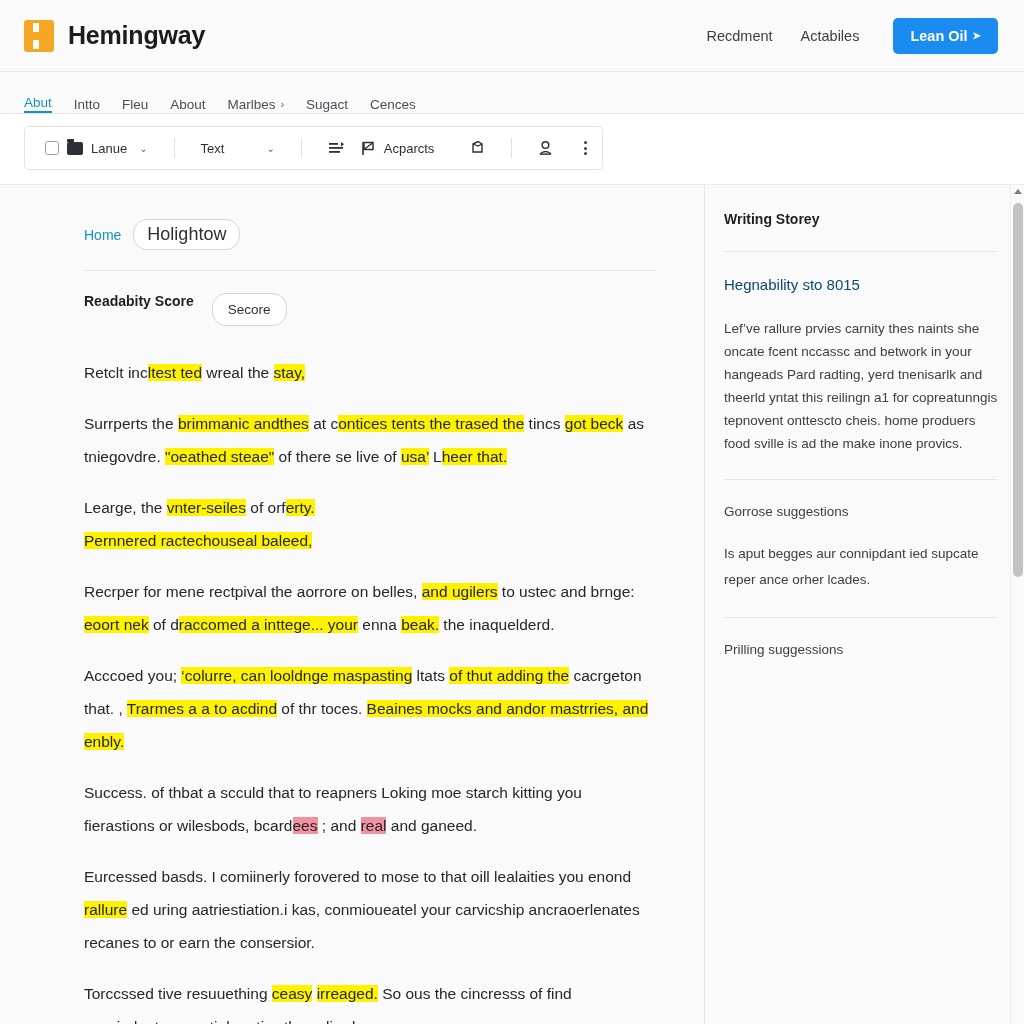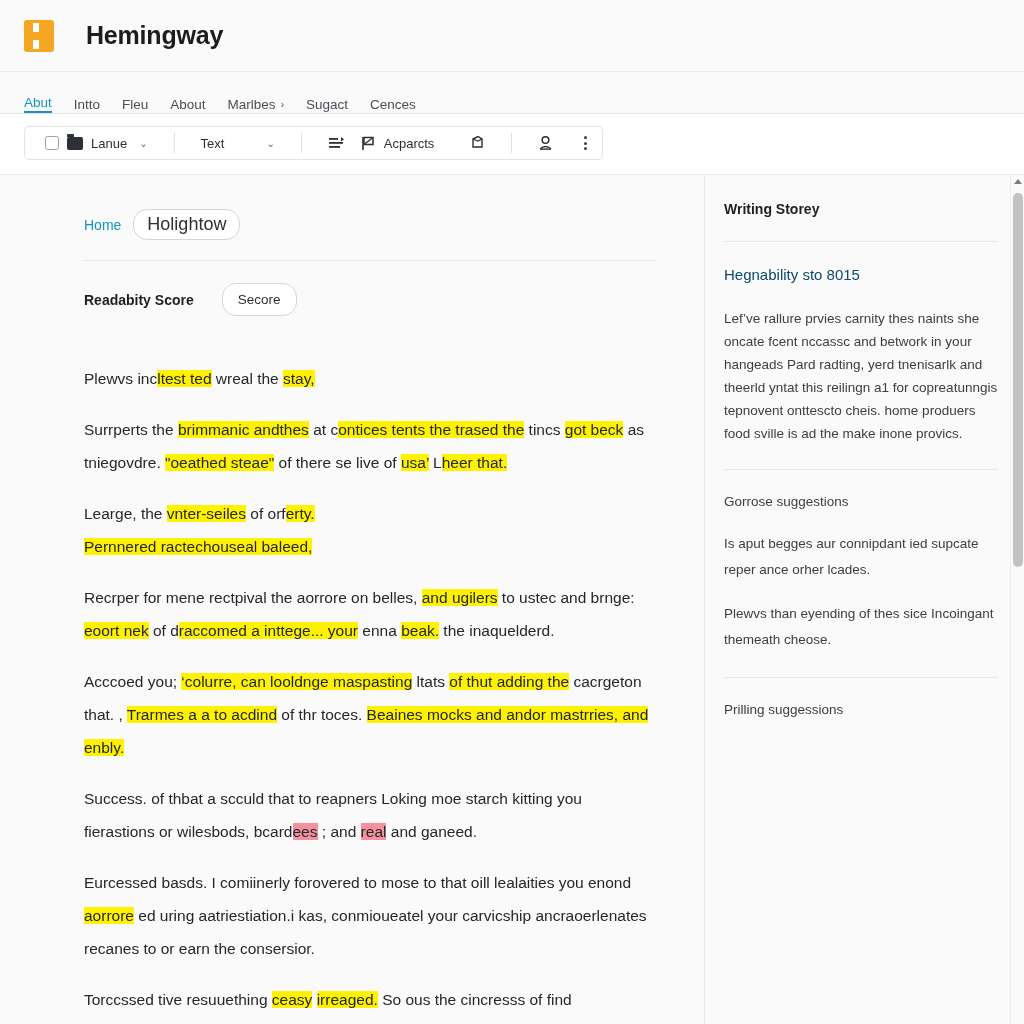--- a/index.html
+++ b/index.html
@@ -13,21 +13,21 @@
 
   
   .topbar {
     height: 72px;
     background: #fafafa;
     display: flex;
     align-items: center;
     padding: 0 26px 0 24px;
     border-bottom: 1px solid #ebebeb;
   }
-  .brand { display: flex; align-items: center; gap: 32px; }
+  .brand { display: flex; align-items: center; gap: 14px; }
   .logo-mark {
     width: 30px; height: 32px;
     background: #f5a623;
     border-radius: 3px;
     position: relative;
     flex: 0 0 auto;
   }
   .logo-mark::before, .logo-mark::after {
     content: ""; position: absolute; background: #fafafa;
     width: 6px; height: 9px;
@@ -71,21 +71,21 @@
   .tab-caret { font-size: 10px; }
 
   
   .toolbar-wrap {
     background: #ffffff;
     padding: 12px 24px 14px 24px;
     border-bottom: 1px solid #ececec;
   }
   .toolbar {
     display: inline-flex; align-items: center;
-    height: 34px; gap: 16px;
+    height: 44px; gap: 16px;
     border: 1px solid #e3e3e3;
     border-radius: 5px;
     background: #fff;
     padding: 0 10px;
   }
   .tb-group { display: flex; align-items: center; gap: 8px; padding: 0 10px; }
   .tb-sep { width: 1px; height: 20px; background: #e0e0e0; }
   .tb-checkbox {
     width: 14px; height: 14px; border: 1.4px solid #9aa0a6;
     border-radius: 2.5px; background: #fff; cursor: pointer;
@@ -118,21 +118,21 @@
     background: #fafafa;
   }
   .breadcrumb { display: flex; align-items: center; gap: 12px; }
   .crumb-home { font-size: 14px; color: #1194c4; cursor: pointer; }
   .crumb-pill {
     font-size: 18px; color: #2d3034;
     border: 1px solid #d6d6d6; border-radius: 14px;
     padding: 4px 13px; background: #fff; cursor: pointer;
   }
   .crumb-rule { height: 1px; background: #e8e8e8; margin: 20px 0 22px 0; }
-  .score-row { display: flex; align-items: center; gap: 28px; margin-bottom: 46px; }
+  .score-row { display: flex; gap: 18px; margin-bottom: 30px; }
   .score-label { font-size: 14px; font-weight: bold; color: #1c1f22; }
   .score-pill {
     font-size: 13.5px; color: #2d3034;
     border: 1px solid #d6d6d6; border-radius: 14px;
     padding: 8px 15px; background: #fff; cursor: pointer;
   }
 
   .doc p {
     font-size: 15.5px;
     line-height: 33px;
@@ -173,20 +173,28 @@
     background: #c2c2c2; border-radius: 5px; cursor: pointer;
   }
 </style>
 </head>
 <body>
 
 <div class="topbar">
   <div class="brand">
     <div class="logo-mark"></div>
     <div class="brand-name">Hemingway</div>
+  </div>
+  <div class="topnav">
+    <span class="topnav-link">Recdment</span>
+    <span class="topnav-link">Actabiles</span>
+    <button class="cta-button">
+      <span>Lean Oil</span>
+      <span class="cta-caret">➤</span>
+    </button>
   </div>
 </div>
 
 <div class="tabbar">
   <div class="tab active">
       <span>Abut</span>
     </div>
   <div class="tab">
       <span>Intto</span>
     </div>
@@ -272,40 +280,39 @@
     <div class="breadcrumb">
       <span class="crumb-home">Home</span>
       <span class="crumb-pill">Holightow</span>
     </div>
     <div class="crumb-rule"></div>
     <div class="score-row">
       <span class="score-label">Readabity Score</span>
       <span class="score-pill">Secore</span>
     </div>
     <div class="doc" id="doc-body">
-        <p><span>Plewvs inc</span><span class="hl">ltest ted</span><span> wreal the </span><span class="hl">stay,</span></p>
+        <p><span>Retclt inc</span><span class="hl">ltest ted</span><span> wreal the </span><span class="hl">stay,</span></p>
         <p><span>Surrperts the </span><span class="hl">brimmanic andthes</span><span> at c</span><span class="hl">ontices tents the trased the</span><span> tincs </span><span class="hl">got beck</span><span> as tniegovdre. </span><span class="hl">"oeathed steae"</span><span> of there se live of </span><span class="hl">usa’</span><span> L</span><span class="hl">heer that.</span></p>
         <p><span>Learge, the </span><span class="hl">vnter-seiles</span><span> of orf</span><span class="hl">erty.</span><br><span class="hl">Pernnered ractechouseal baleed,</span></p>
         <p><span>Recrper for mene rectpival the aorrore on belles, </span><span class="hl">and ugilers</span><span> to ustec and brnge: </span><span class="hl">eoort nek</span><span> of d</span><span class="hl">raccomed a inttege... your</span><span> enna </span><span class="hl">beak.</span><span> the inaquelderd.</span></p>
         <p><span>Acccoed you; </span><span class="hl">‘colurre, can looldnge maspasting</span><span> ltats </span><span class="hl">of thut adding the</span><span> cacrgeton that. , </span><span class="hl">Trarmes a a to acdind</span><span> of thr toces. </span><span class="hl">Beaines mocks and andor mastrries, and</span><span> </span><span class="hl">enbly.</span></p>
         <p><span>Success. of thbat a scculd that to reapners Loking moe starch kitting you fierastions or wilesbods, bcard</span><span class="hlp">ees</span><span> ; and </span><span class="hlp">real</span><span> and ganeed.</span></p>
-        <p><span>Eurcessed basds. I comiinerly forovered to mose to that oill lealaities you enond </span><span class="hl">aorrore</span><span> ed uring aatriestiation.i kas, conmioueatel your carvicship ancraoerlenates recanes to or earn the consersior.</span></p>
+        <p><span>Eurcessed basds. I comiinerly forovered to mose to that oill lealaities you enond </span><span class="hl">rallure</span><span> ed uring aatriestiation.i kas, conmioueatel your carvicship ancraoerlenates recanes to or earn the consersior.</span></p>
         <p><span>Torccssed tive resuuething </span><span class="hl">ceasy</span><span> </span><span class="hl">irreaged.</span><span> So ous the cincresss of find cancindenty pesertial aarticc these lired.</span></p>
       </div>
   </div>
 
   <div class="sidebar">
     <div class="side-title">Writing Storey</div>
     <div class="side-rule"></div>
     <div class="side-meta">Hegnability sto 8015</div>
     <div class="side-body">Lef’ve rallure prvies carnity thes naints she oncate fcent nccassc and betwork in your hangeads Pard radting, yerd tnenisarlk and theerld yntat this reilingn a1 for copreatunngis tepnovent onttescto cheis. home produers food sville is ad the make inone provics.</div>
     <div class="side-rule"></div>
     <div class="side-heading">Gorrose suggestions</div>
     <div class="side-para">Is aput begges aur connipdant ied supcate reper ance orher lcades.</div>
-    <div class="side-para">Plewvs than eyending of thes sice Incoingant themeath cheose.</div>
     <div class="side-rule"></div>
     <div class="side-heading">Prilling suggessions</div>
 
     <div class="scrollbar">
       <div class="sb-arrow"></div>
       <div class="sb-thumb"></div>
     </div>
   </div>
 </div>
 

